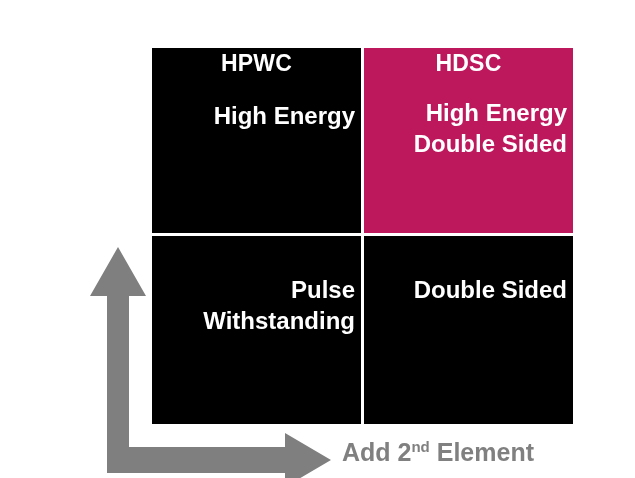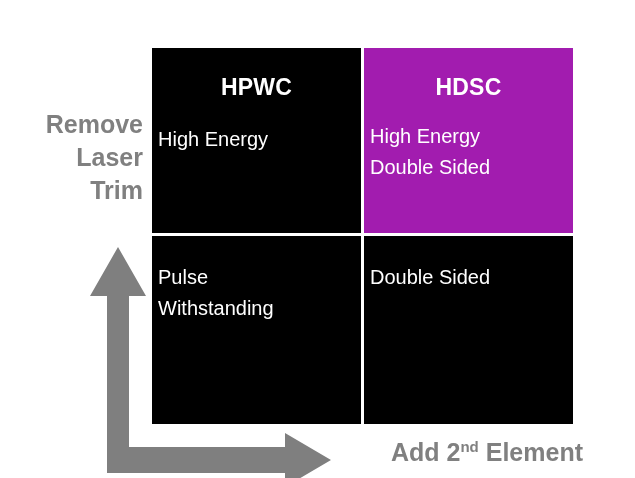--- a/index.html
+++ b/index.html
@@ -34,49 +34,49 @@
     grid-template-columns: 209px 3px 209px;
     grid-template-rows: 185px 3px 188px;
     background: #ffffff;
   }
 
   .quadrant {
     position: relative;
     overflow: hidden;
     display: block;
     box-sizing: border-box;
-    padding: 26px 6px 0 6px;
+    padding: 2px 6px 0 6px;
   }
   .quadrant.dark  { background: #000000; }
-  .quadrant.blue  { background: #a21caf; }
+  .quadrant.blue  { background: #be185d; }
 
   .q-title {
     display: block;
     width: 100%;
     text-align: center;
     color: #ffffff;
     font-weight: bold;
     font-size: 23px;
     line-height: 27px;
     letter-spacing: 0.2px;
   }
 
   .q-desc {
     display: block;
     width: 100%;
-    text-align: left;
+    text-align: right;
     color: #ffffff;
-    font-weight: normal;
-    font-size: 20px;
+    font-weight: bold;
+    font-size: 24px;
     line-height: 31px;
     white-space: pre-line;
   }
   .q-desc.gap-lg { margin-top: 23px; }
   .q-desc.gap-md { margin-top: 20px; }
-  .q-desc.gap-sm { }
+  .q-desc.gap-sm { margin-top: 36px; }
 
   .divider { background: #ffffff; }
 
   
   .axis-label {
     position: absolute;
     color: #808080;
     font-weight: bold;
   }
 
@@ -87,21 +87,21 @@
     text-align: right;
     font-size: 25px;
     line-height: 33px;
     white-space: pre-line;
   }
 
   #x-axis-label {
     left: 342px;
     top: 437px;
     width: 290px;
-    text-align: center;
+    text-align: left;
     font-size: 25px;
     line-height: 30px;
   }
   #x-axis-label sup {
     font-size: 15px;
     vertical-align: super;
     line-height: 0;
   }
 
   
@@ -155,19 +155,16 @@
 
     <g>
       <polygon fill="#7F7F7F" points="118,247 146,296 129,296 129,462 107,462 107,296 90,296"></polygon>
     </g>
 
     <g>
       <polygon fill="#7F7F7F" points="107,447 285,447 285,433 331,460 285,487 285,473 107,473"></polygon>
     </g>
   </svg>
 
-  <div class="axis-label" id="y-axis-label">Remove
-Laser
-Trim</div>
 
   <div class="axis-label" id="x-axis-label"><span>Add 2</span><sup>nd</sup><span> Element</span></div>
 
 </div>
 
 </body></html>

